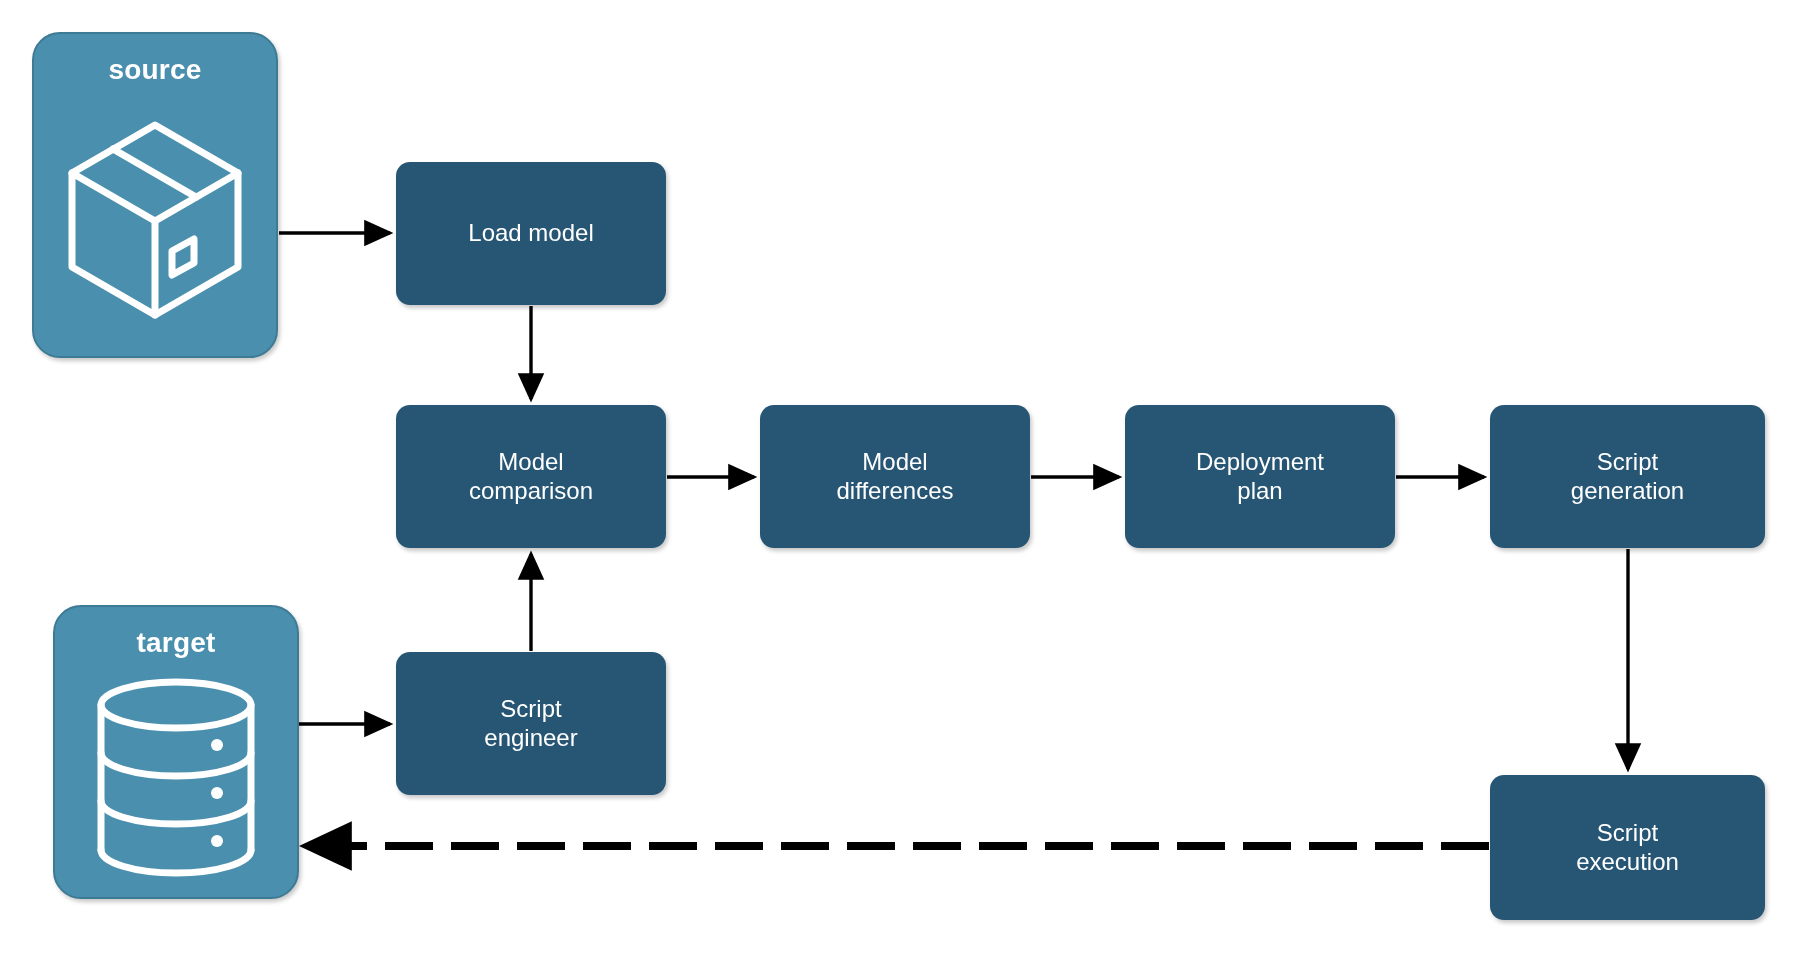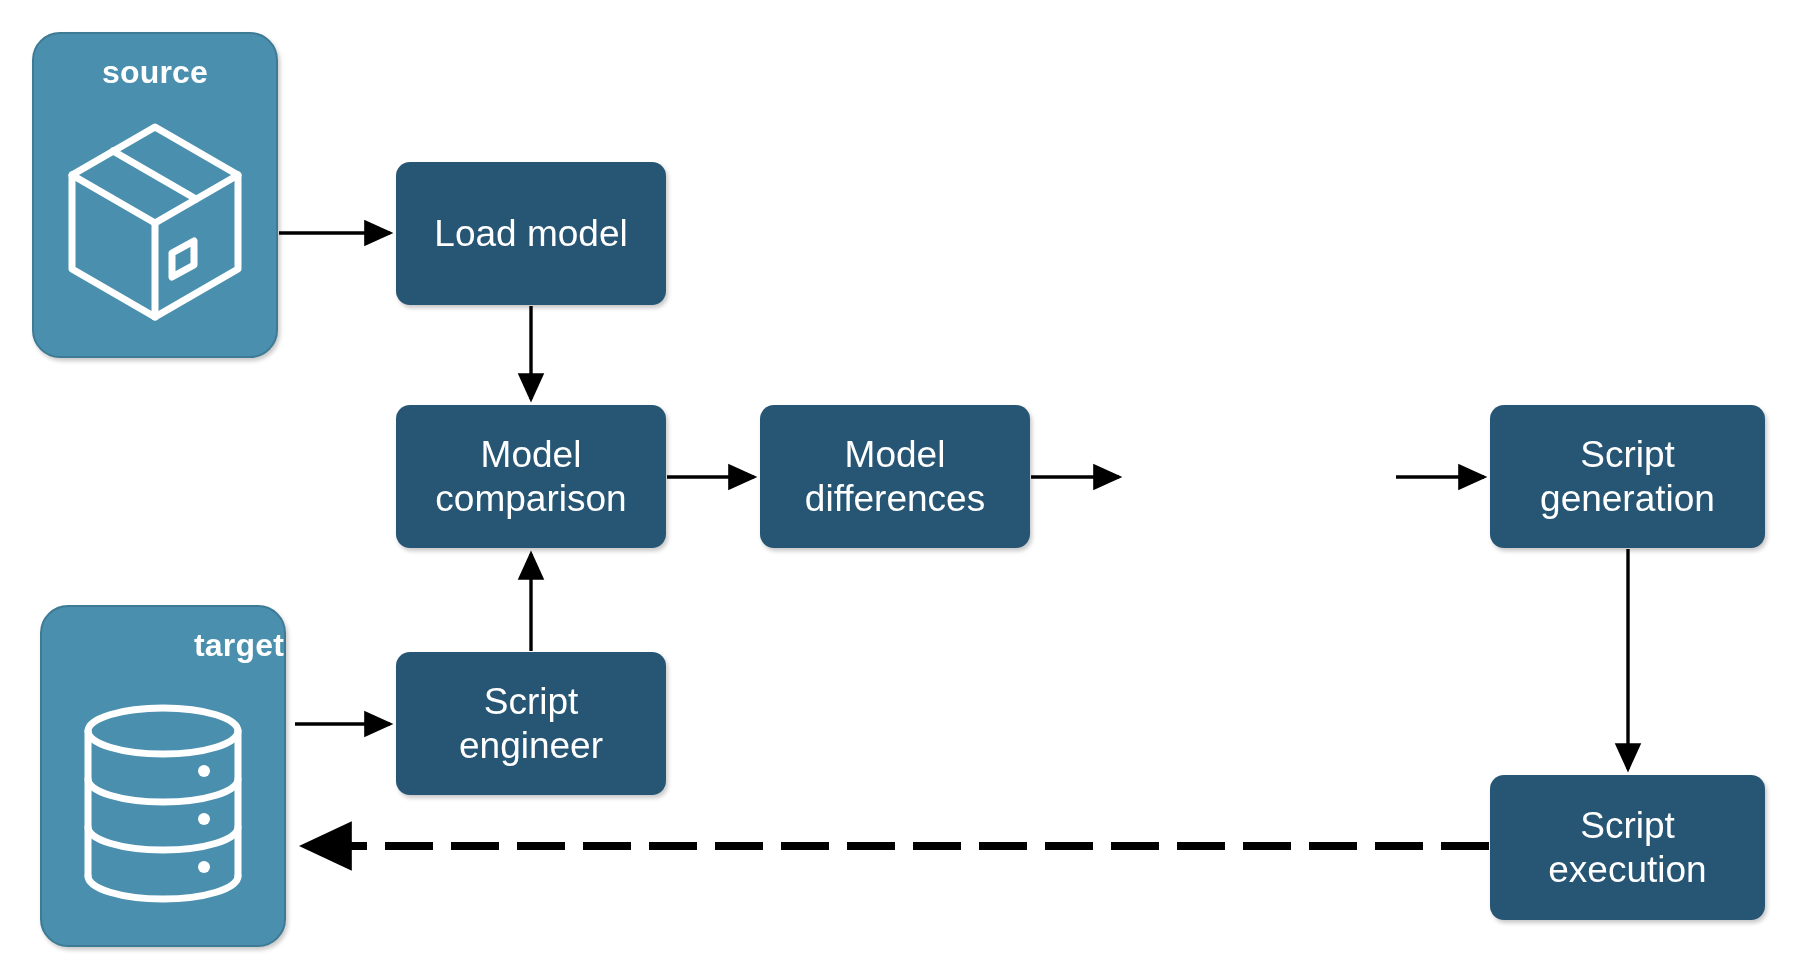--- a/index.html
+++ b/index.html
@@ -33,21 +33,21 @@
     border-radius: 28px;
     box-sizing: border-box;
     display: flex;
     flex-direction: column;
     align-items: center;
     box-shadow: 2px 3px 4px rgba(0,0,0,0.22);
   }
   .endpoint-label {
     color: #ffffff;
     font-weight: bold;
-    font-size: 32px;
+    font-size: 28px;
     letter-spacing: 0.2px;
     line-height: 1;
     margin-top: 22px;
   }
   .endpoint-icon {
     flex: 1;
     display: flex;
     align-items: center;
     justify-content: center;
     width: 100%;
@@ -56,21 +56,21 @@
   .node {
     position: absolute;
     background: #275674;
     border-radius: 14px;
     box-sizing: border-box;
     display: flex;
     align-items: center;
     justify-content: center;
     text-align: center;
     color: #ffffff;
-    font-size: 37px;
+    font-size: 24px;
     line-height: 1.18;
     box-shadow: 2px 3px 4px rgba(0,0,0,0.22);
     padding: 4px 10px;
   }
   .node-label {
     white-space: pre-line;
     display: block;
   }
 </style>
 </head>
@@ -117,21 +117,21 @@
         <path d="M12 58 L95 106 L178 58"></path>
         <path d="M95 106 L95 200"></path>
 
         <path d="M53 34 L136 82"></path>
 
         <path d="M112 136 L134 124 L134 148 L112 160 Z"></path>
       </svg>
     </div>
   </div>
 
-  <div class="endpoint" style="left:40px; top:605px; width:246px; height:342px;align-items:flex-end;">
+  <div class="endpoint" style="left:53px; top:605px; width:246px; height:294px;">
     <div class="endpoint-label">target</div>
     <div class="endpoint-icon">
       <svg width="170" height="205" viewBox="0 0 170 205" xmlns="http://www.w3.org/2000/svg" fill="none" stroke="#ffffff" stroke-width="7" stroke-linejoin="round" stroke-linecap="round">
 
         <path d="M10 30 L10 175"></path>
         <path d="M160 30 L160 175"></path>
 
         <ellipse cx="85" cy="30" rx="75" ry="23"></ellipse>
 
         <path d="M10 175 A75 23 0 0 0 160 175"></path>
@@ -153,20 +153,24 @@
   <div class="node" style="left:396px; top:405px; width:270px; height:143px;">
     <span class="node-label">Model
 comparison</span>
   </div>
 
   <div class="node" style="left:760px; top:405px; width:270px; height:143px;">
     <span class="node-label">Model
 differences</span>
   </div>
 
+  <div class="node" style="left:1125px; top:405px; width:270px; height:143px;">
+    <span class="node-label">Deployment
+plan</span>
+  </div>
 
   <div class="node" style="left:1490px; top:405px; width:275px; height:143px;">
     <span class="node-label">Script
 generation</span>
   </div>
 
   <div class="node" style="left:396px; top:652px; width:270px; height:143px;">
     <span class="node-label">Script
 engineer</span>
   </div>

